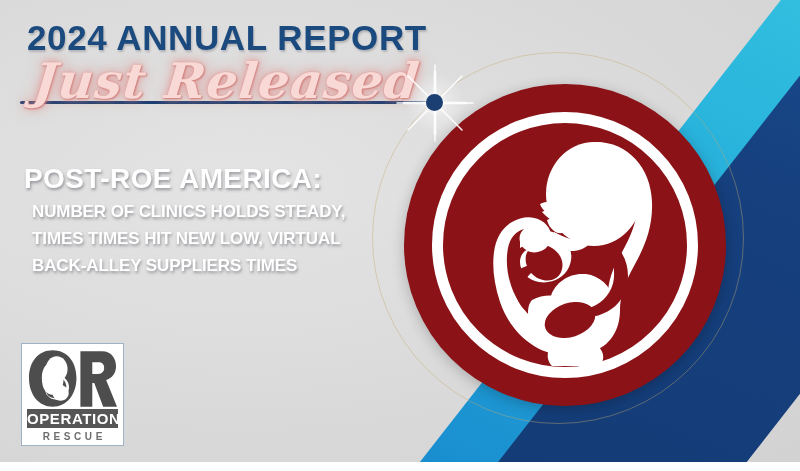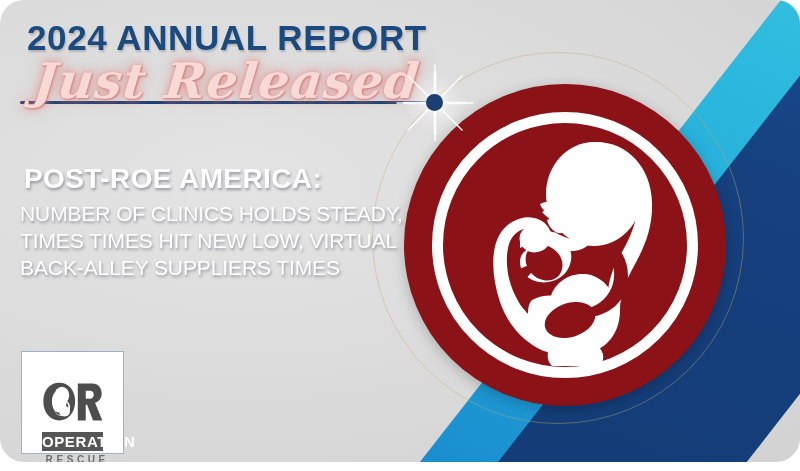--- a/index.html
+++ b/index.html
@@ -7,21 +7,20 @@
     padding: 0;
     background: #ffffff;
   }
   #poster {
     position: relative;
     width: 800px;
     height: 462px;
     overflow: hidden;
     background: radial-gradient(ellipse at 30% 40%, #e4e4e4 0%, #dcdcdc 45%, #d2d2d2 100%);
     font-family: "Liberation Sans", sans-serif;
-    border-radius: 24px;
     -webkit-font-smoothing: antialiased;
   }
 
   
   .ribbon {
     position: absolute;
     transform-origin: center center;
     transform: rotate(38deg);
   }
   .ribbon-cyan {
@@ -149,43 +148,43 @@
     top: 163px;
     font-size: 28px;
     font-weight: bold;
     letter-spacing: 0.4px;
     color: #ffffff;
     text-shadow: 1px 2px 3px rgba(90,90,100,0.55);
     white-space: nowrap;
   }
   .subline {
     position: absolute;
-    left: 20px;
-    font-size: 21px;
-    font-weight: normal;
+    left: 32px;
+    font-size: 17px;
+    font-weight: bold;
     letter-spacing: -0.1px;
     color: #ffffff;
     text-shadow: 1px 2px 3px rgba(90,90,100,0.55);
     white-space: nowrap;
   }
   .subline-1 { top: 202px; }
   .subline-2 { top: 229px; }
   .subline-3 { top: 256px; }
 
   
   .logo {
     position: absolute;
     left: 21px;
-    top: 351px;
+    top: 343px;
     width: 103px;
     height: 103px;
     background: #ffffff;
     border: 1px solid #9fb2c6;
     box-sizing: border-box;
-    padding: 20px;
+    padding: 5px;
   }
   .logo-mark {
     position: relative;
     width: 100%;
     height: 60px;
   }
   .logo-mark svg { display: block; width: 100%; height: 100%; }
   .logo-word {
     width: 100%;
     height: 19px;

